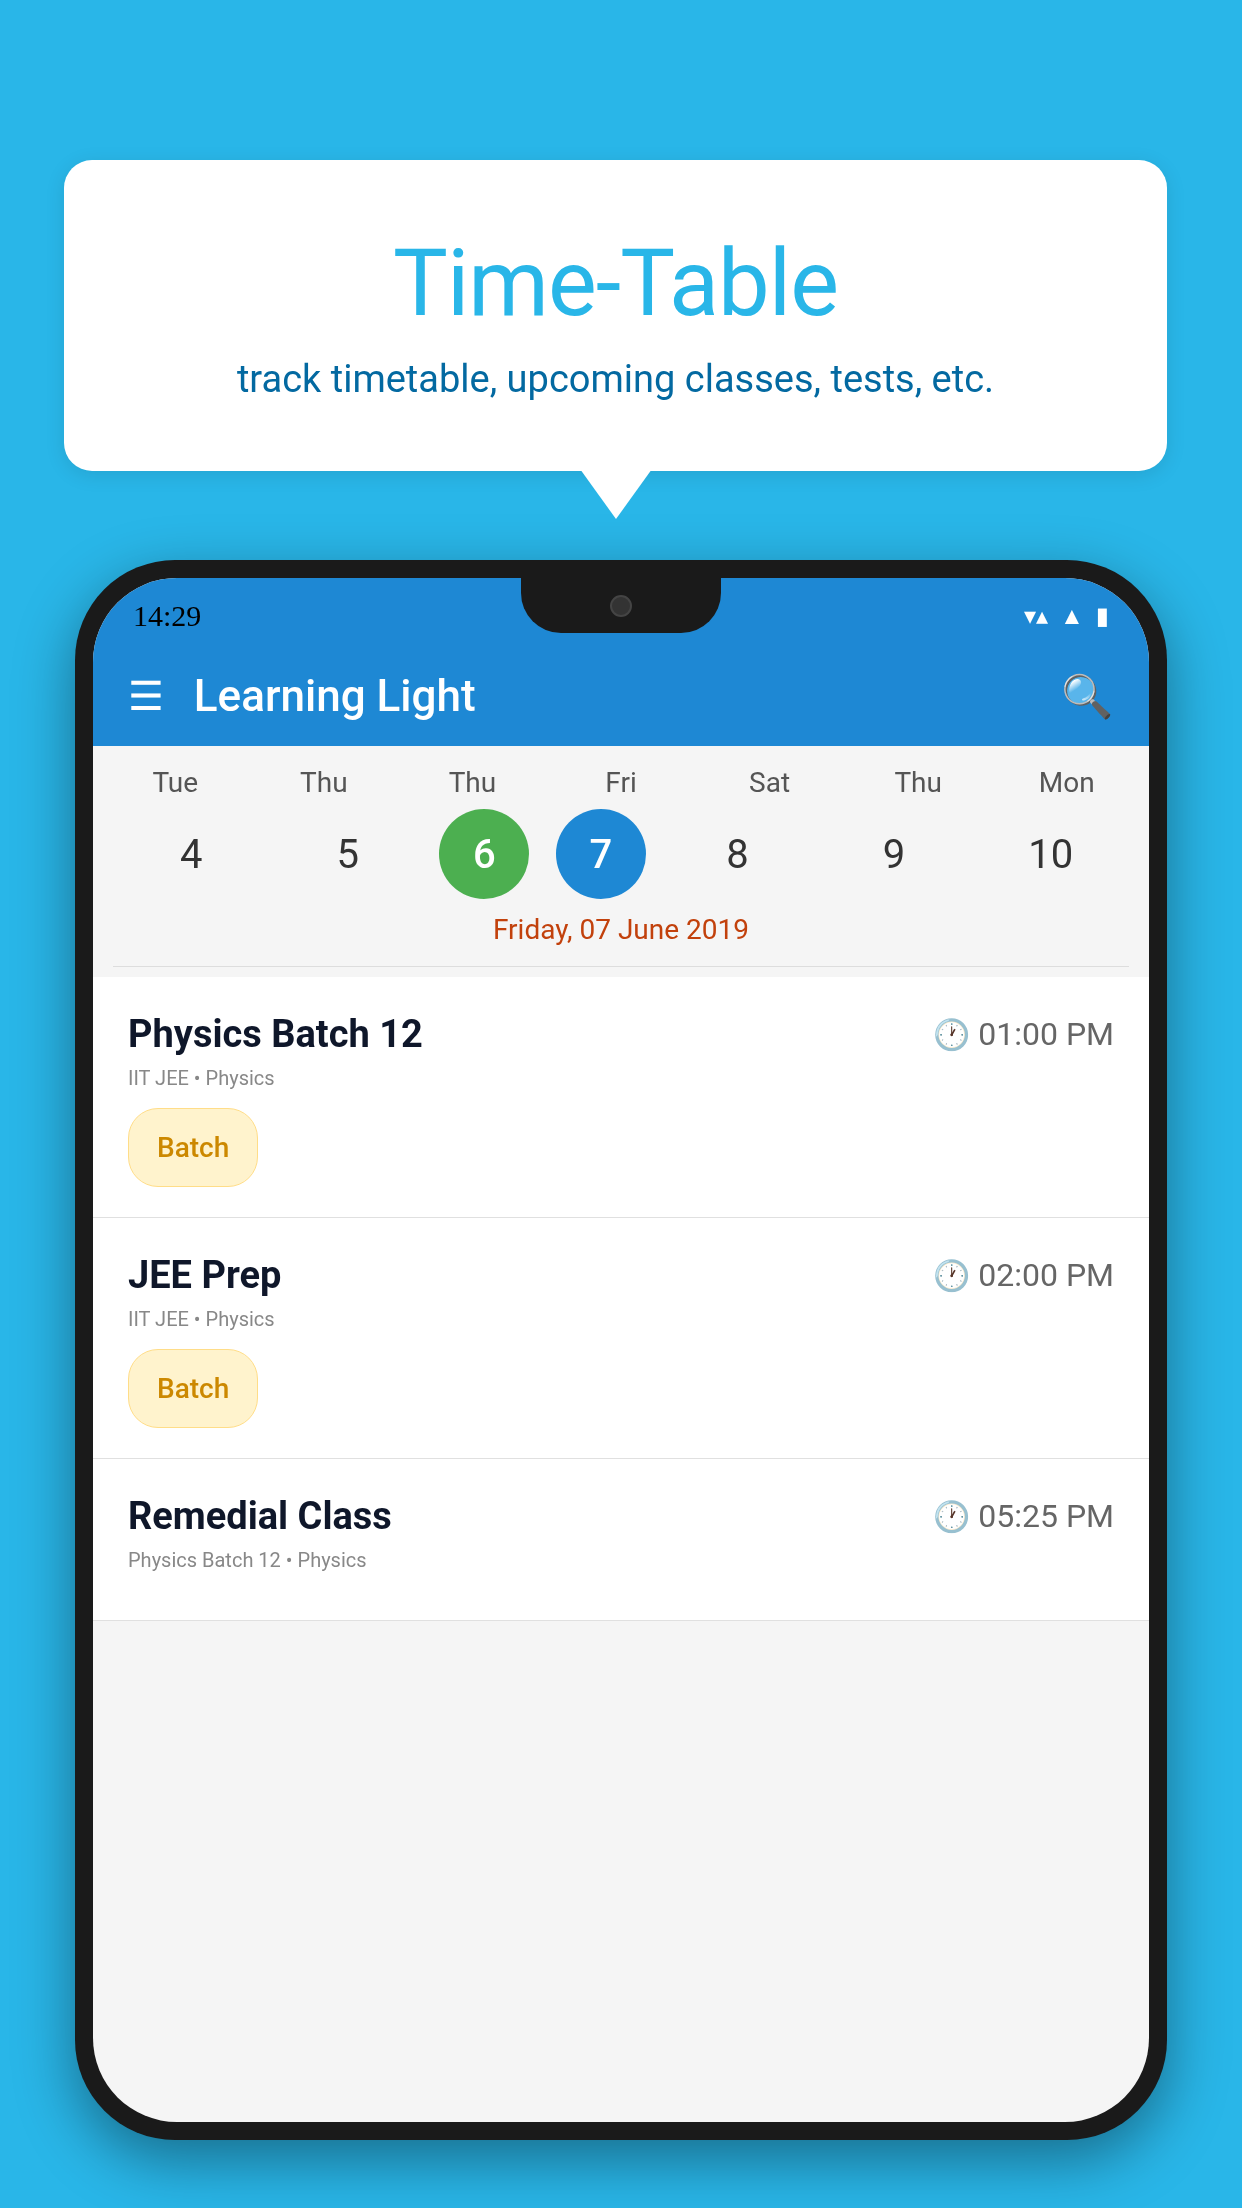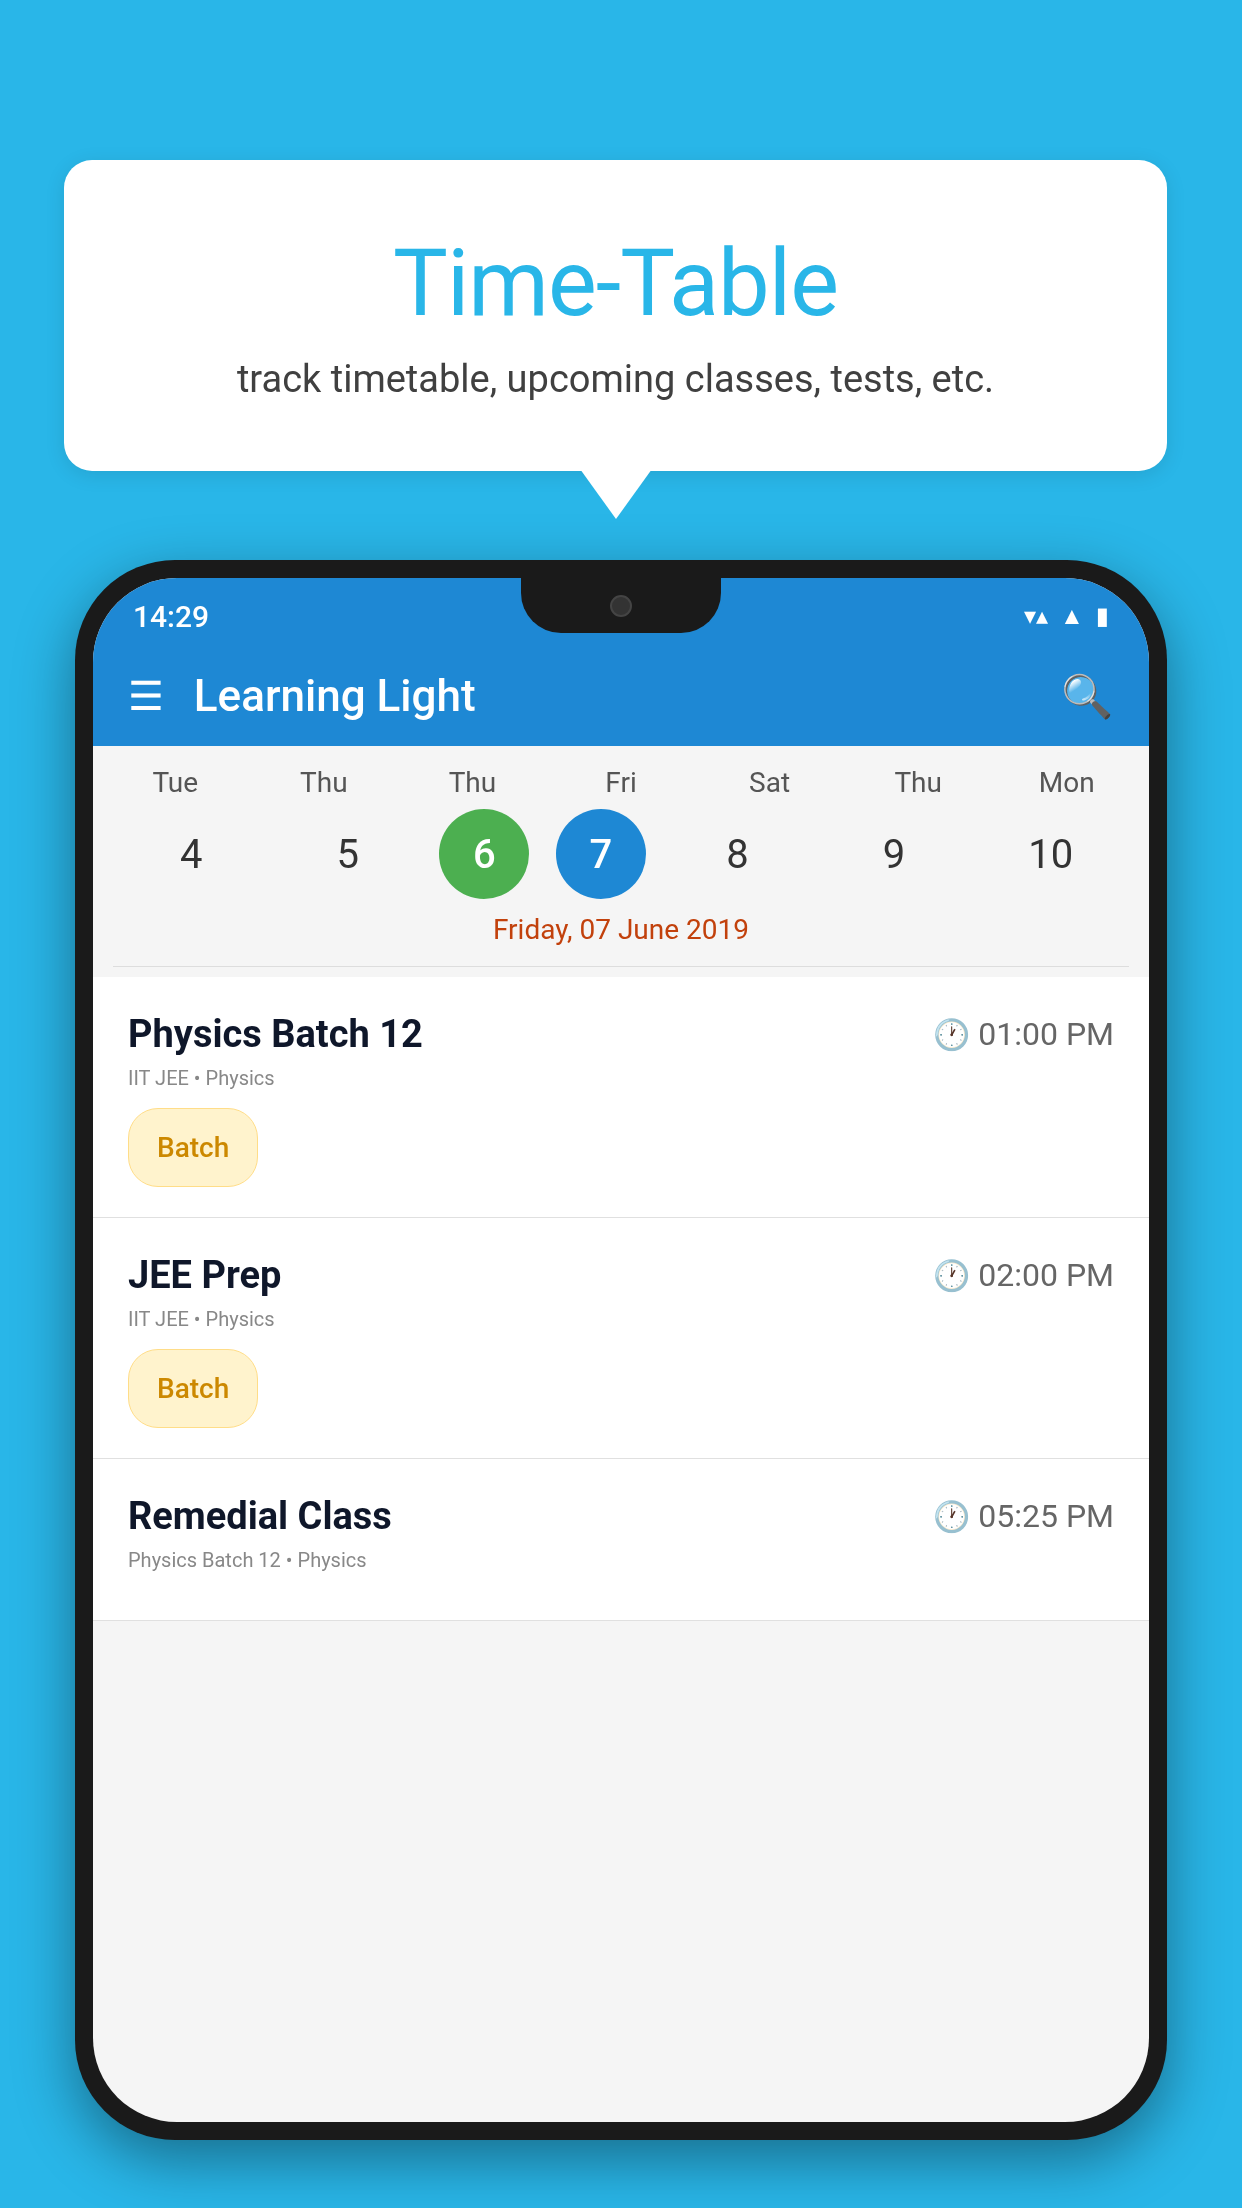--- a/index.html
+++ b/index.html
@@ -51,21 +51,21 @@
     .bubble-title {
       font-size: 92px;
       color: #29B6E8;
       font-weight: 400;
       letter-spacing: -1px;
       margin-bottom: 20px;
     }
 
     .bubble-subtitle {
       font-size: 38px;
-      color: #404040;
+      color: #0369a1;
       font-weight: 400;
     }
 
     
     .phone-container {
       position: absolute;
       top: 560px;
       left: 75px;
       right: 75px;
       bottom: 0;
@@ -123,23 +123,24 @@
       background: #1E88D4;
       height: 68px;
       display: flex;
       align-items: center;
       justify-content: space-between;
       padding: 0 40px;
       padding-top: 8px;
     }
 
     .status-time {
-      color: #ffffff;
+      color: #000000;
       font-size: 30px;
       font-weight: 500;
+      font-family: Liberation Serif, serif;
     }
 
     .status-icons {
       display: flex;
       align-items: center;
       gap: 12px;
     }
 
     .status-icon {
       color: white;

